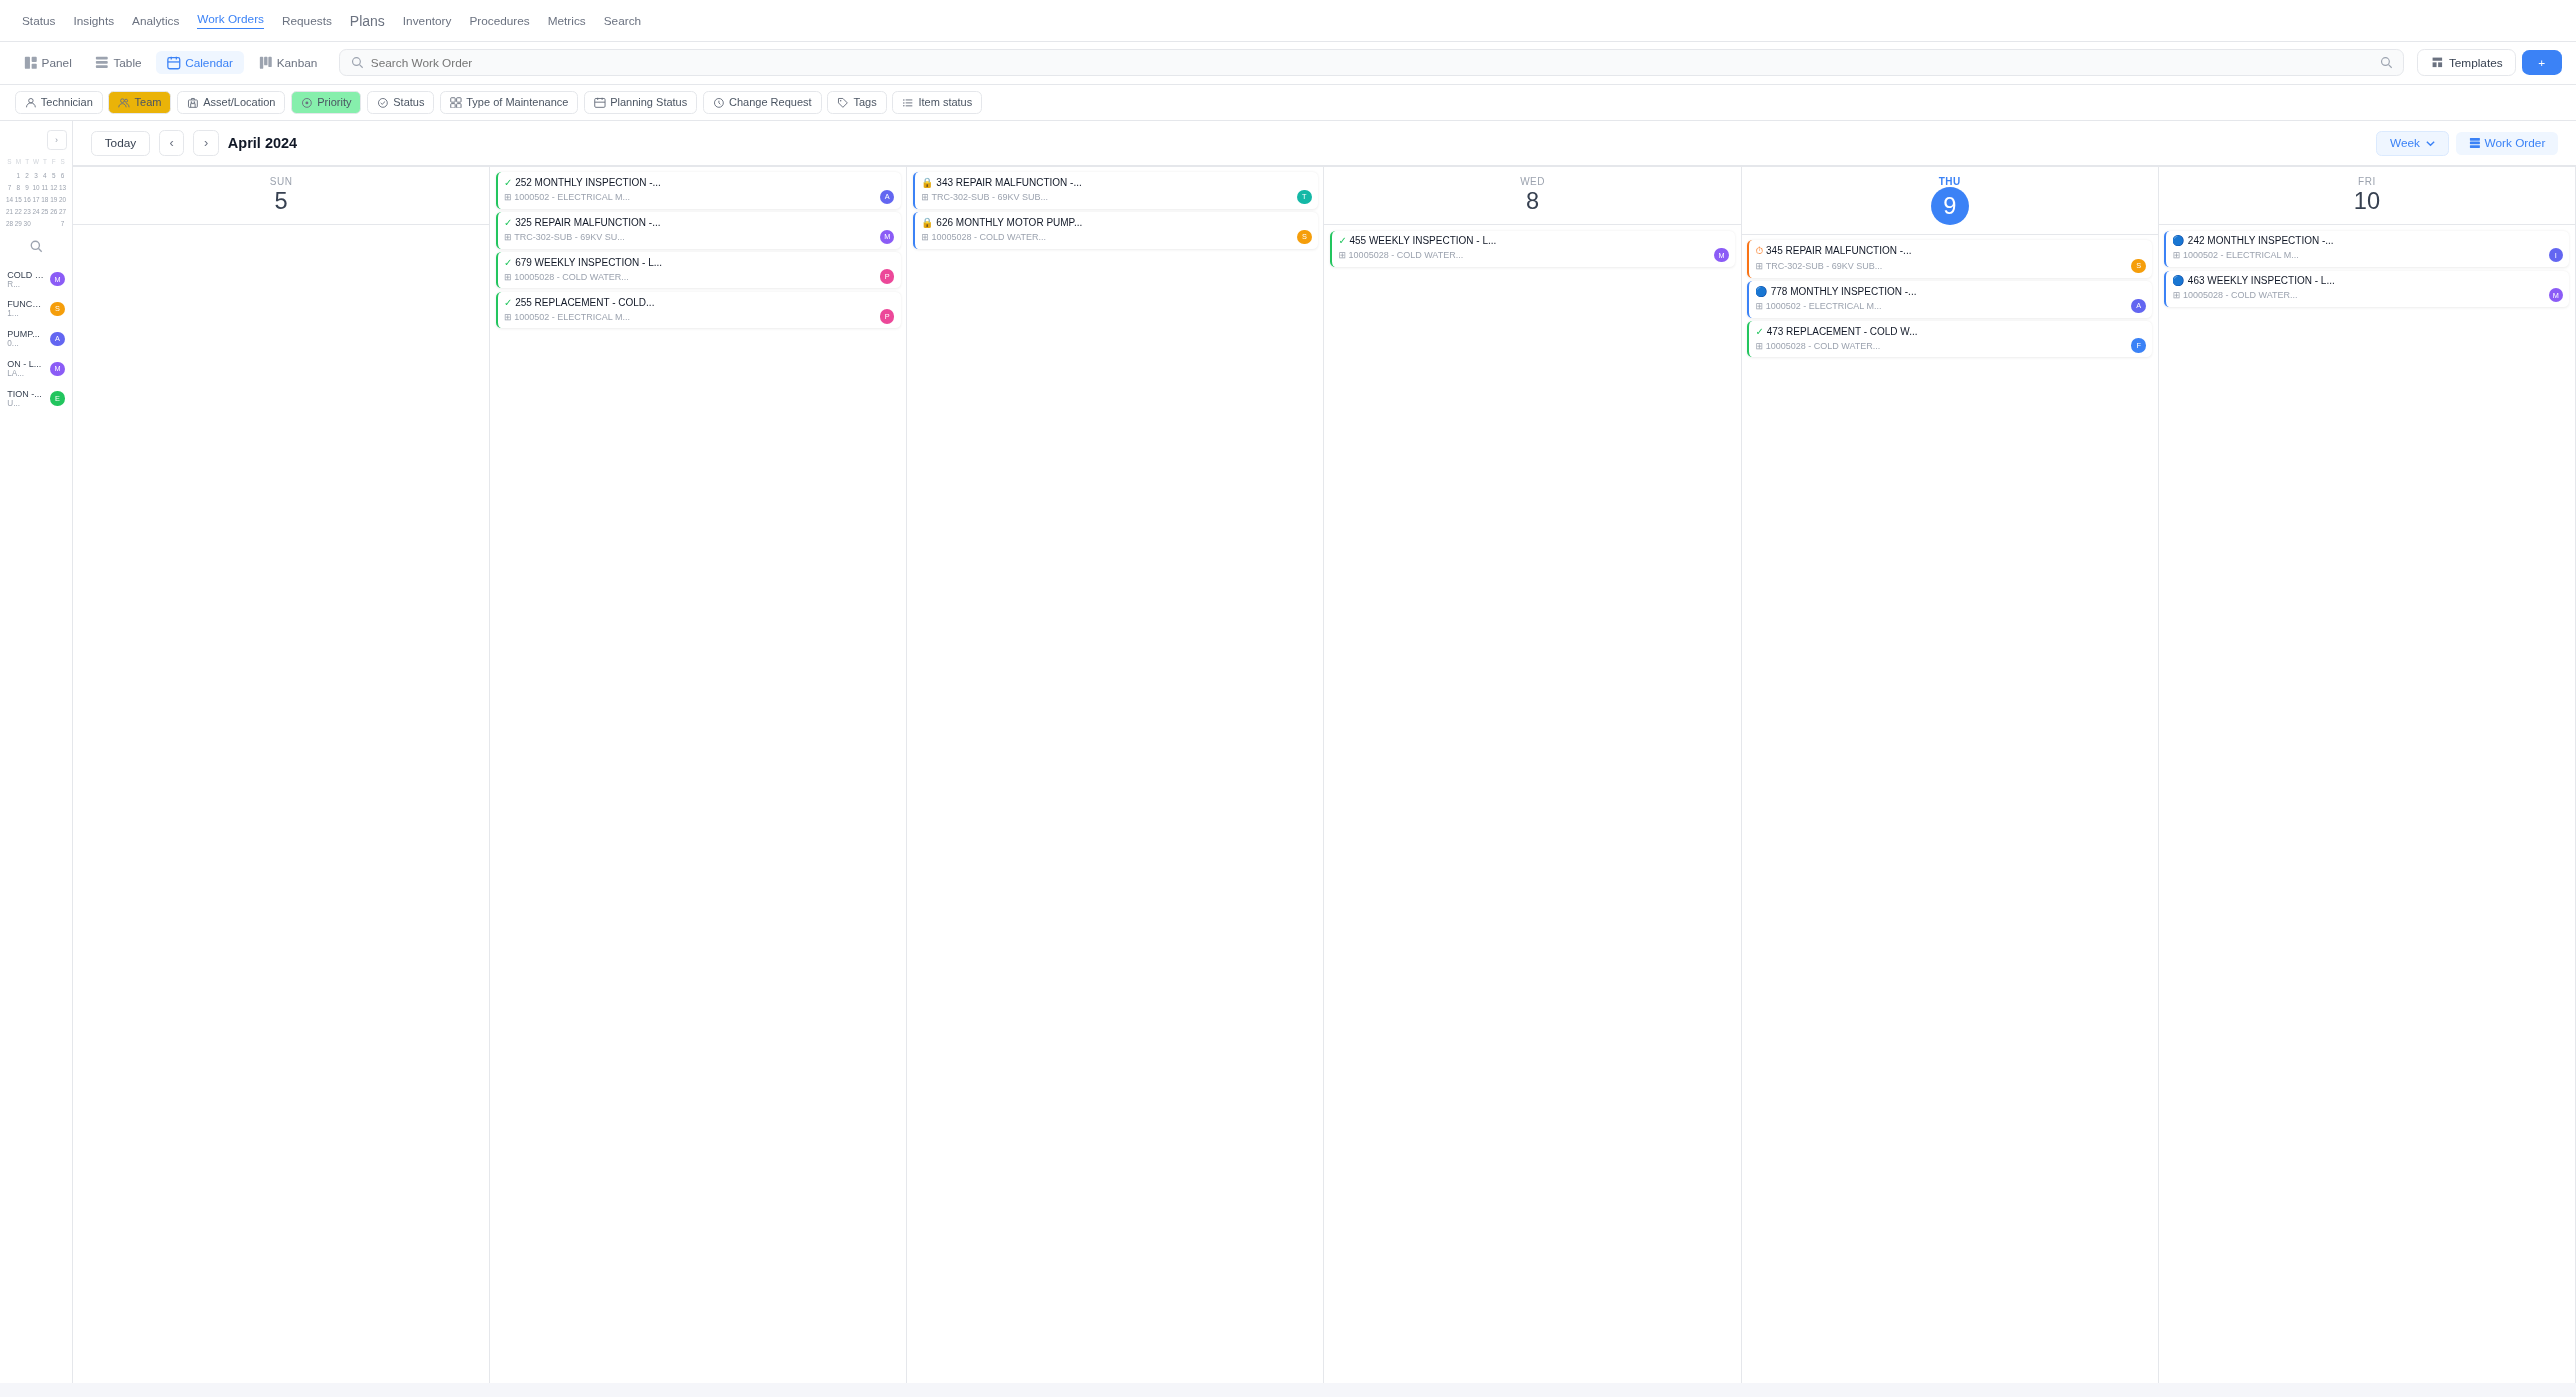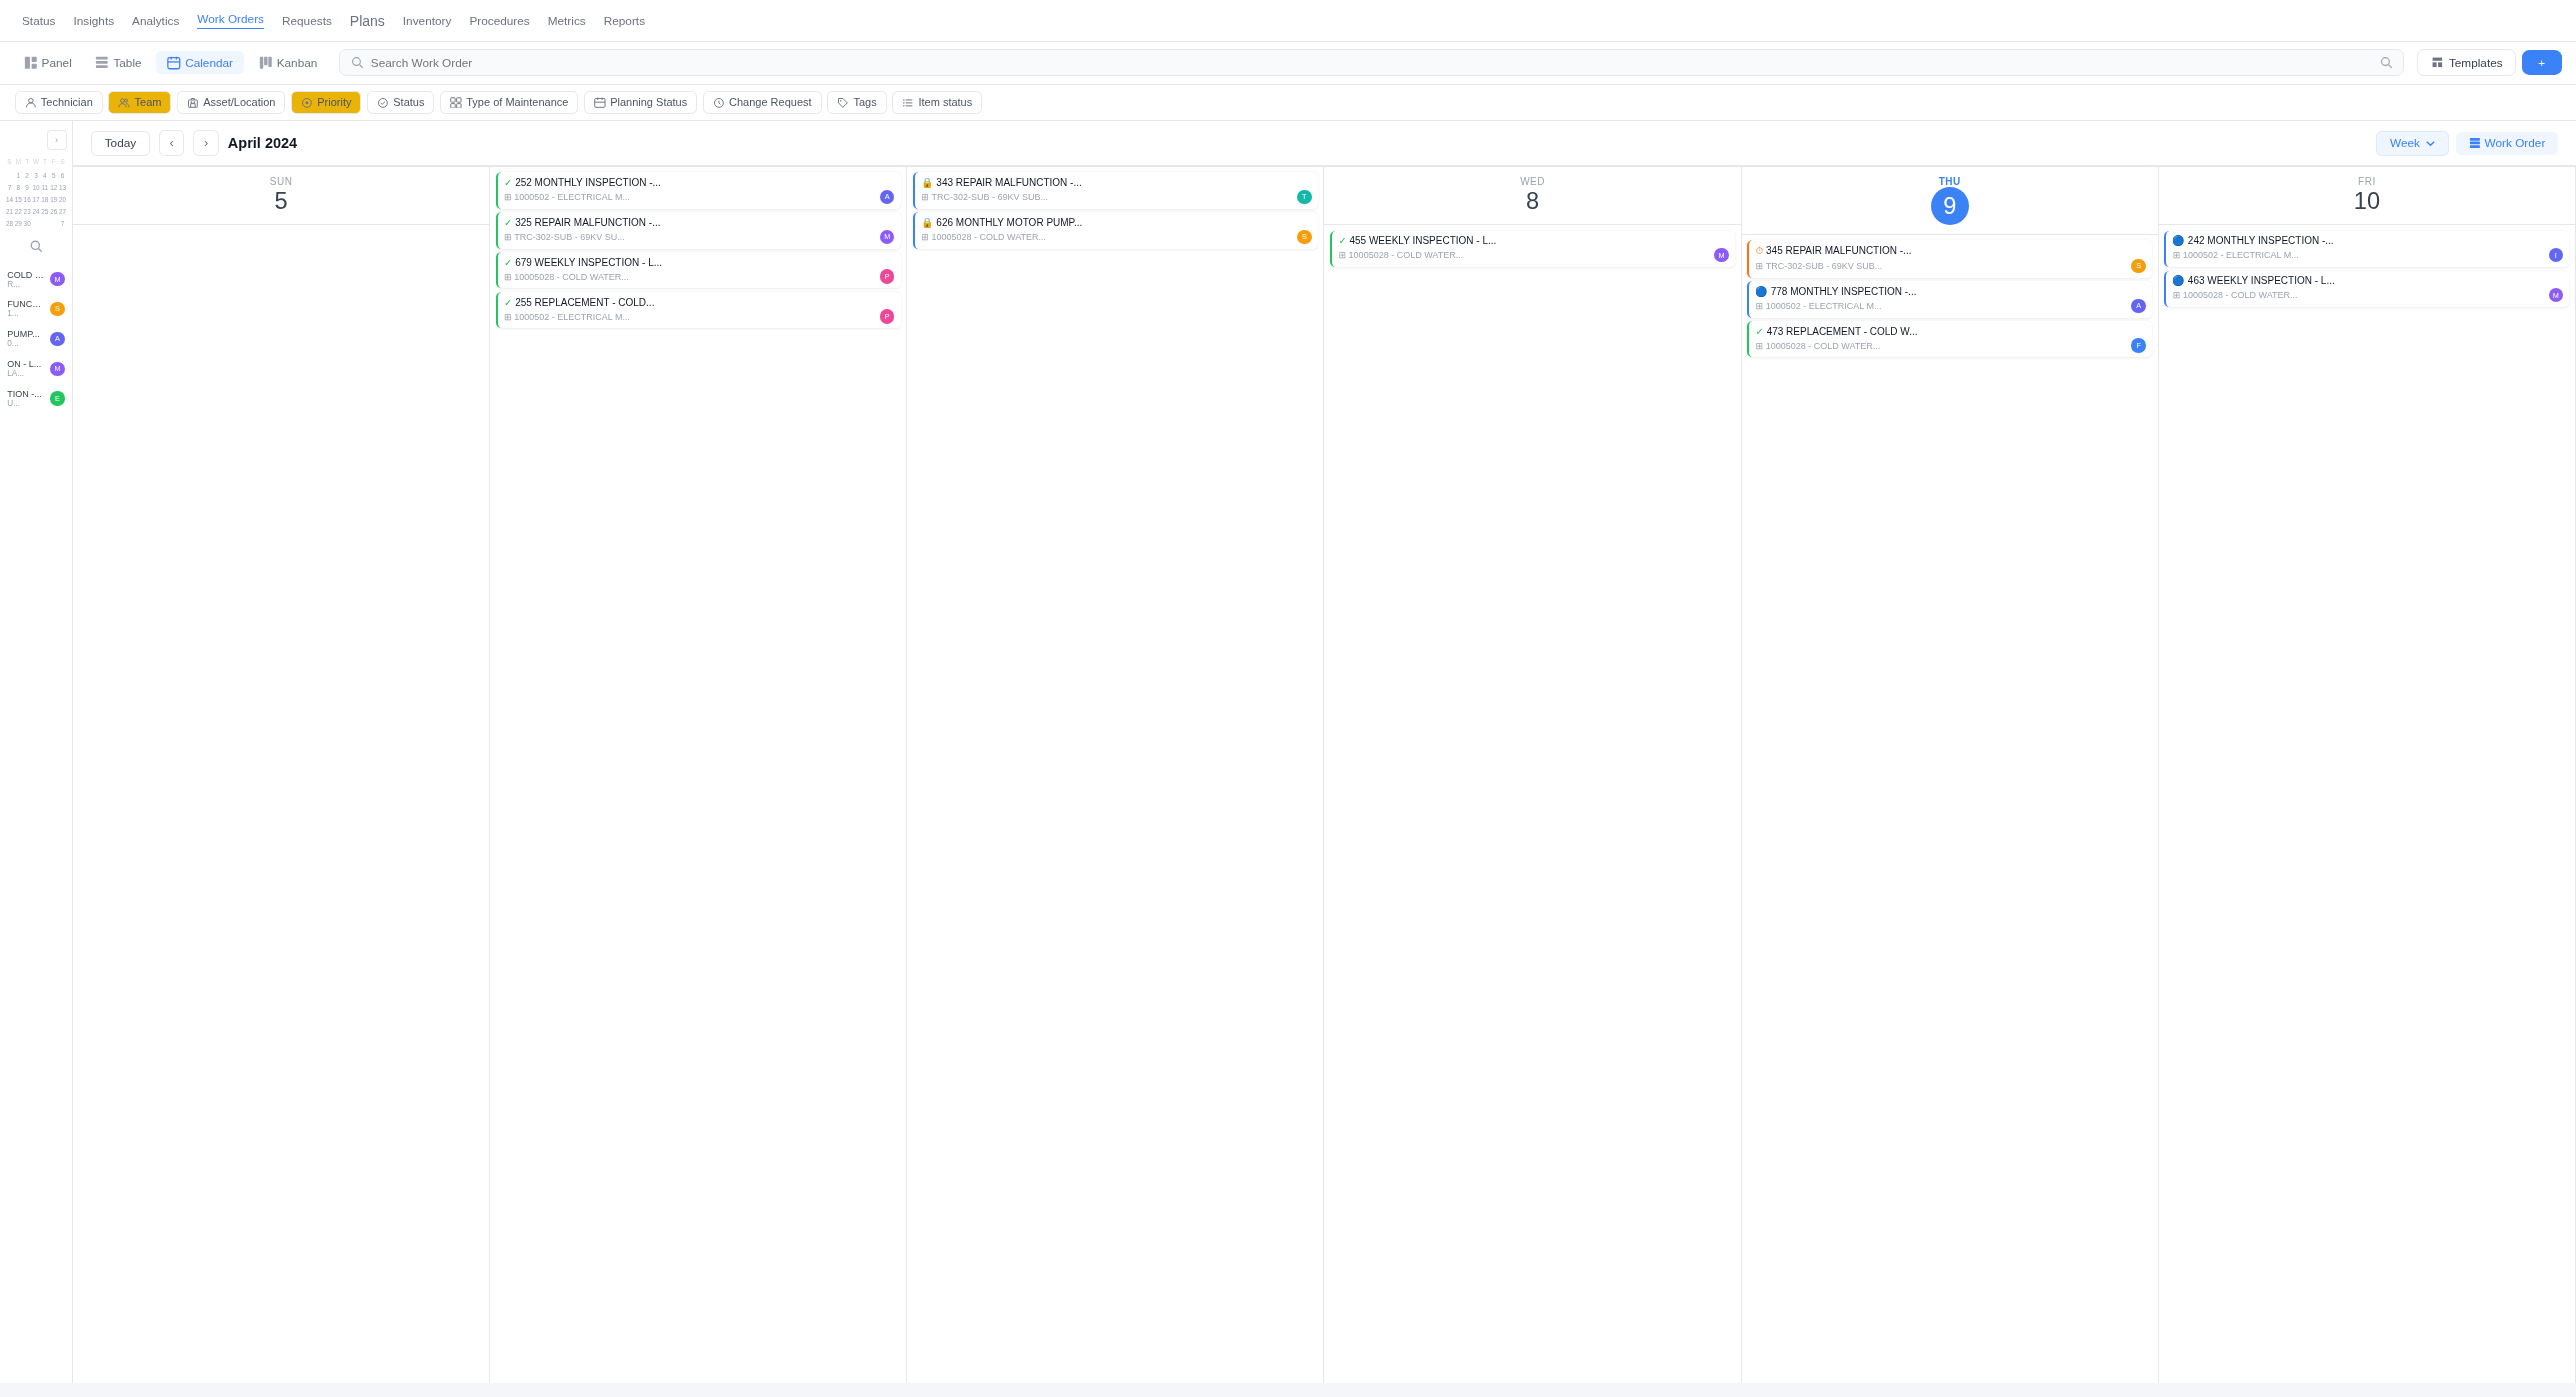--- a/index.html
+++ b/index.html
@@ -11,21 +11,21 @@
 <div style="display:flex;align-items:center;padding:0 22px;height:42px;background:#fff;border-bottom:0.9px solid #e5e7eb;gap:18px;">
   <span style="font-size:11.8px;color:#6b7280;cursor:pointer;">Status</span>
   <span style="font-size:11.8px;color:#6b7280;cursor:pointer;">Insights</span>
   <span style="font-size:11.8px;color:#6b7280;cursor:pointer;">Analytics</span>
   <span style="font-size:11.8px;color:#3b82f6;cursor:pointer;border-bottom:1.8px solid #3b82f6;padding-bottom:1.8px;font-weight:500;">Work Orders</span>
   <span style="font-size:11.8px;color:#6b7280;cursor:pointer;">Requests</span>
   <span style="font-size:14px;color:#6b7280;cursor:pointer;">Plans</span>
   <span style="font-size:11.8px;color:#6b7280;cursor:pointer;">Inventory</span>
   <span style="font-size:11.8px;color:#6b7280;cursor:pointer;">Procedures</span>
   <span style="font-size:11.8px;color:#6b7280;cursor:pointer;">Metrics</span>
-  <span style="font-size:11.8px;color:#6b7280;cursor:pointer;">Reports</span>
+  <span style="font-size:11.8px;color:#6b7280;cursor:pointer;">Search</span>
 </div>
 
 <div style="display:flex;align-items:center;padding:7.3px 14.5px;background:#fff;border-bottom:0.9px solid #e5e7eb;gap:5.5px;">
   <button style="display:flex;align-items:center;gap:4.5px;padding:4.5px 9px;border-radius:5.5px;cursor:pointer;font-size:11.8px;color:#6b7280;border:none;background:none;">
     <svg width="13.6" height="13.6" viewBox="0 0 16 16" fill="none">
         <rect x="1" y="1" width="6" height="14" rx="1" fill="#9ca3af"></rect>
         <rect x="9" y="1" width="6" height="6" rx="1" fill="#9ca3af"></rect>
         <rect x="9" y="9" width="6" height="6" rx="1" fill="#9ca3af"></rect>
       </svg>
     Panel
@@ -99,21 +99,21 @@
   <button style="display:flex;align-items:center;gap:4.5px;padding:4.5px 9px;border:0.9px solid #e5e7eb;border-radius:5.5px;font-size:11px;color:#4b5563;cursor:pointer;background:#fff;">
     <svg width="11.8" height="11.8" viewBox="0 0 16 16" fill="none">
         <rect x="2" y="4" width="12" height="10" rx="1" stroke="#6b7280" stroke-width="1.3"></rect>
         <path d="M5 14V9h6v5" stroke="#6b7280" stroke-width="1.3"></path>
         <rect x="5" y="6" width="2" height="2" fill="#6b7280"></rect>
         <rect x="9" y="6" width="2" height="2" fill="#6b7280"></rect>
         <path d="M6 4V2h4v2" stroke="#6b7280" stroke-width="1.3"></path>
       </svg>
     Asset/Location
   </button>
-  <button style="display:flex;align-items:center;gap:4.5px;padding:4.5px 9px;border:0.9px solid #e5e7eb;border-radius:5.5px;font-size:11px;color:#4b5563;cursor:pointer;background:#eab308;">
+  <button style="display:flex;align-items:center;gap:4.5px;padding:4.5px 9px;border:0.9px solid #e5e7eb;border-radius:5.5px;font-size:11px;color:#4b5563;cursor:pointer;background:#86efac;">
     <svg width="11.8" height="11.8" viewBox="0 0 16 16" fill="none">
         <circle cx="8" cy="8" r="6" stroke="#6b7280" stroke-width="1.3"></circle>
         <circle cx="8" cy="8" r="2" fill="#6b7280"></circle>
       </svg>
     Priority
   </button>
   <button style="display:flex;align-items:center;gap:4.5px;padding:4.5px 9px;border:0.9px solid #e5e7eb;border-radius:5.5px;font-size:11px;color:#4b5563;cursor:pointer;background:#fff;">
     <svg width="11.8" height="11.8" viewBox="0 0 16 16" fill="none">
         <circle cx="8" cy="8" r="6" stroke="#6b7280" stroke-width="1.3"></circle>
         <path d="M5 8l2 2 4-4" stroke="#6b7280" stroke-width="1.3"></path>

